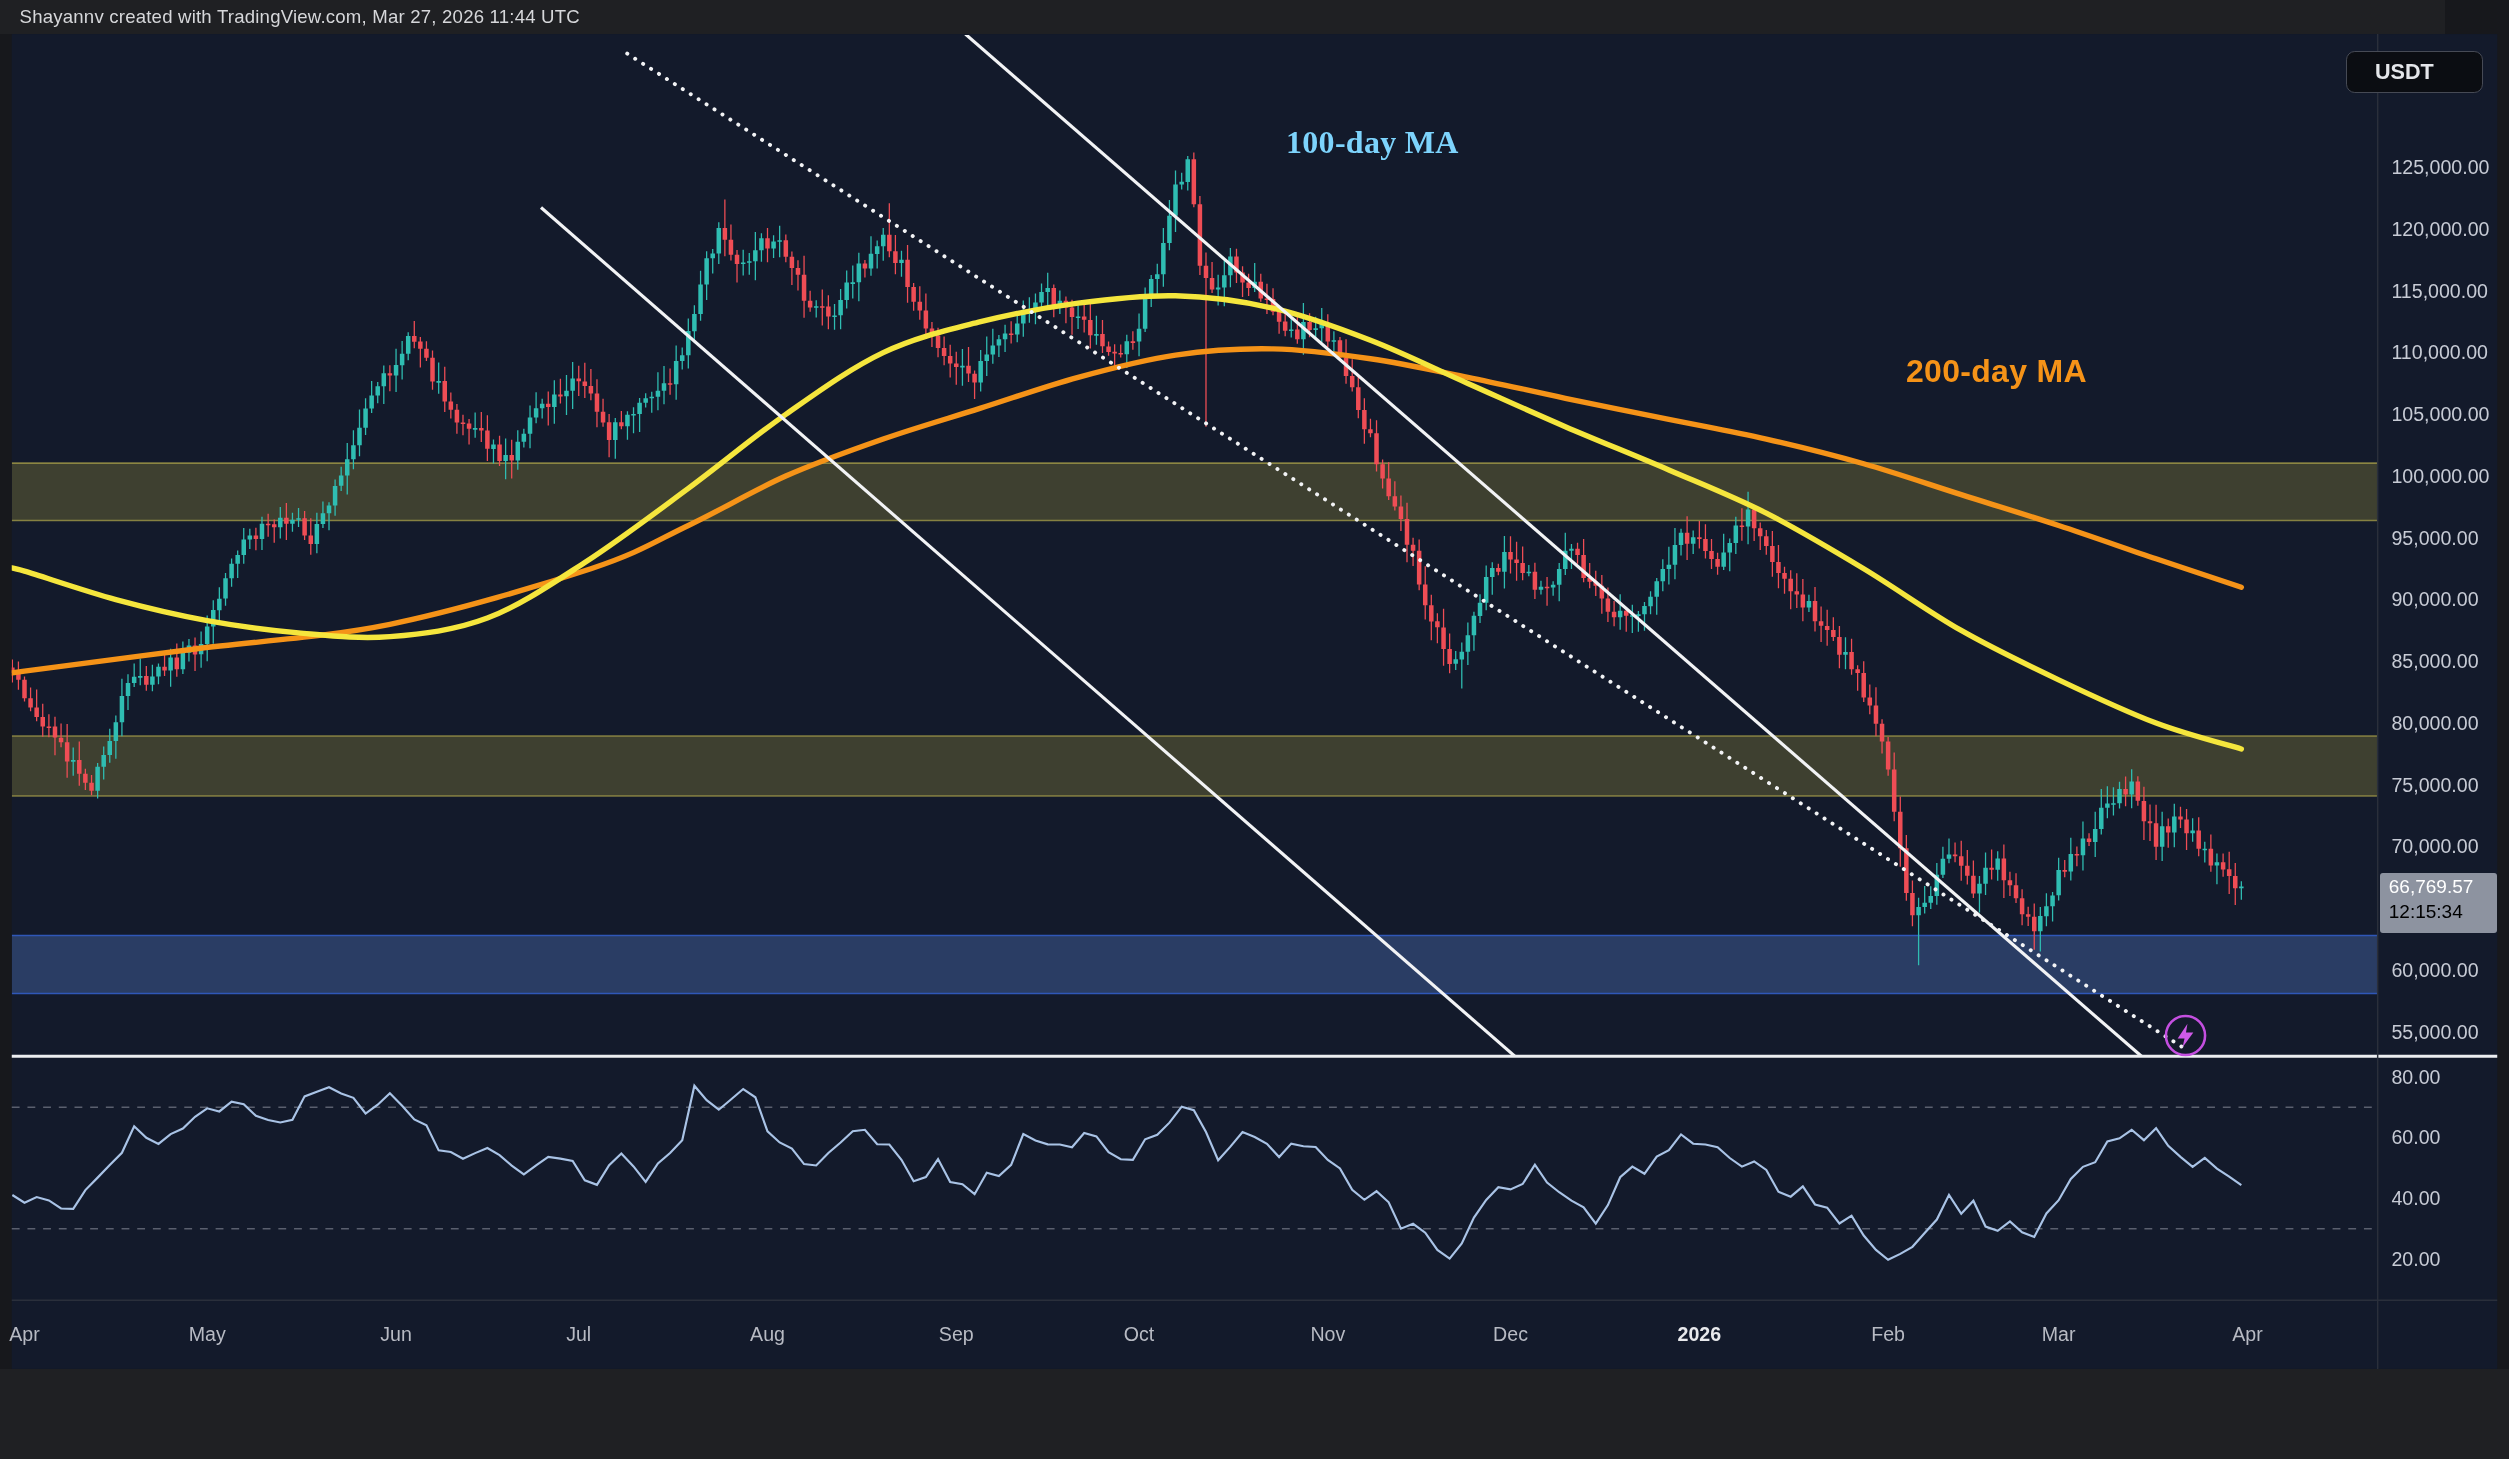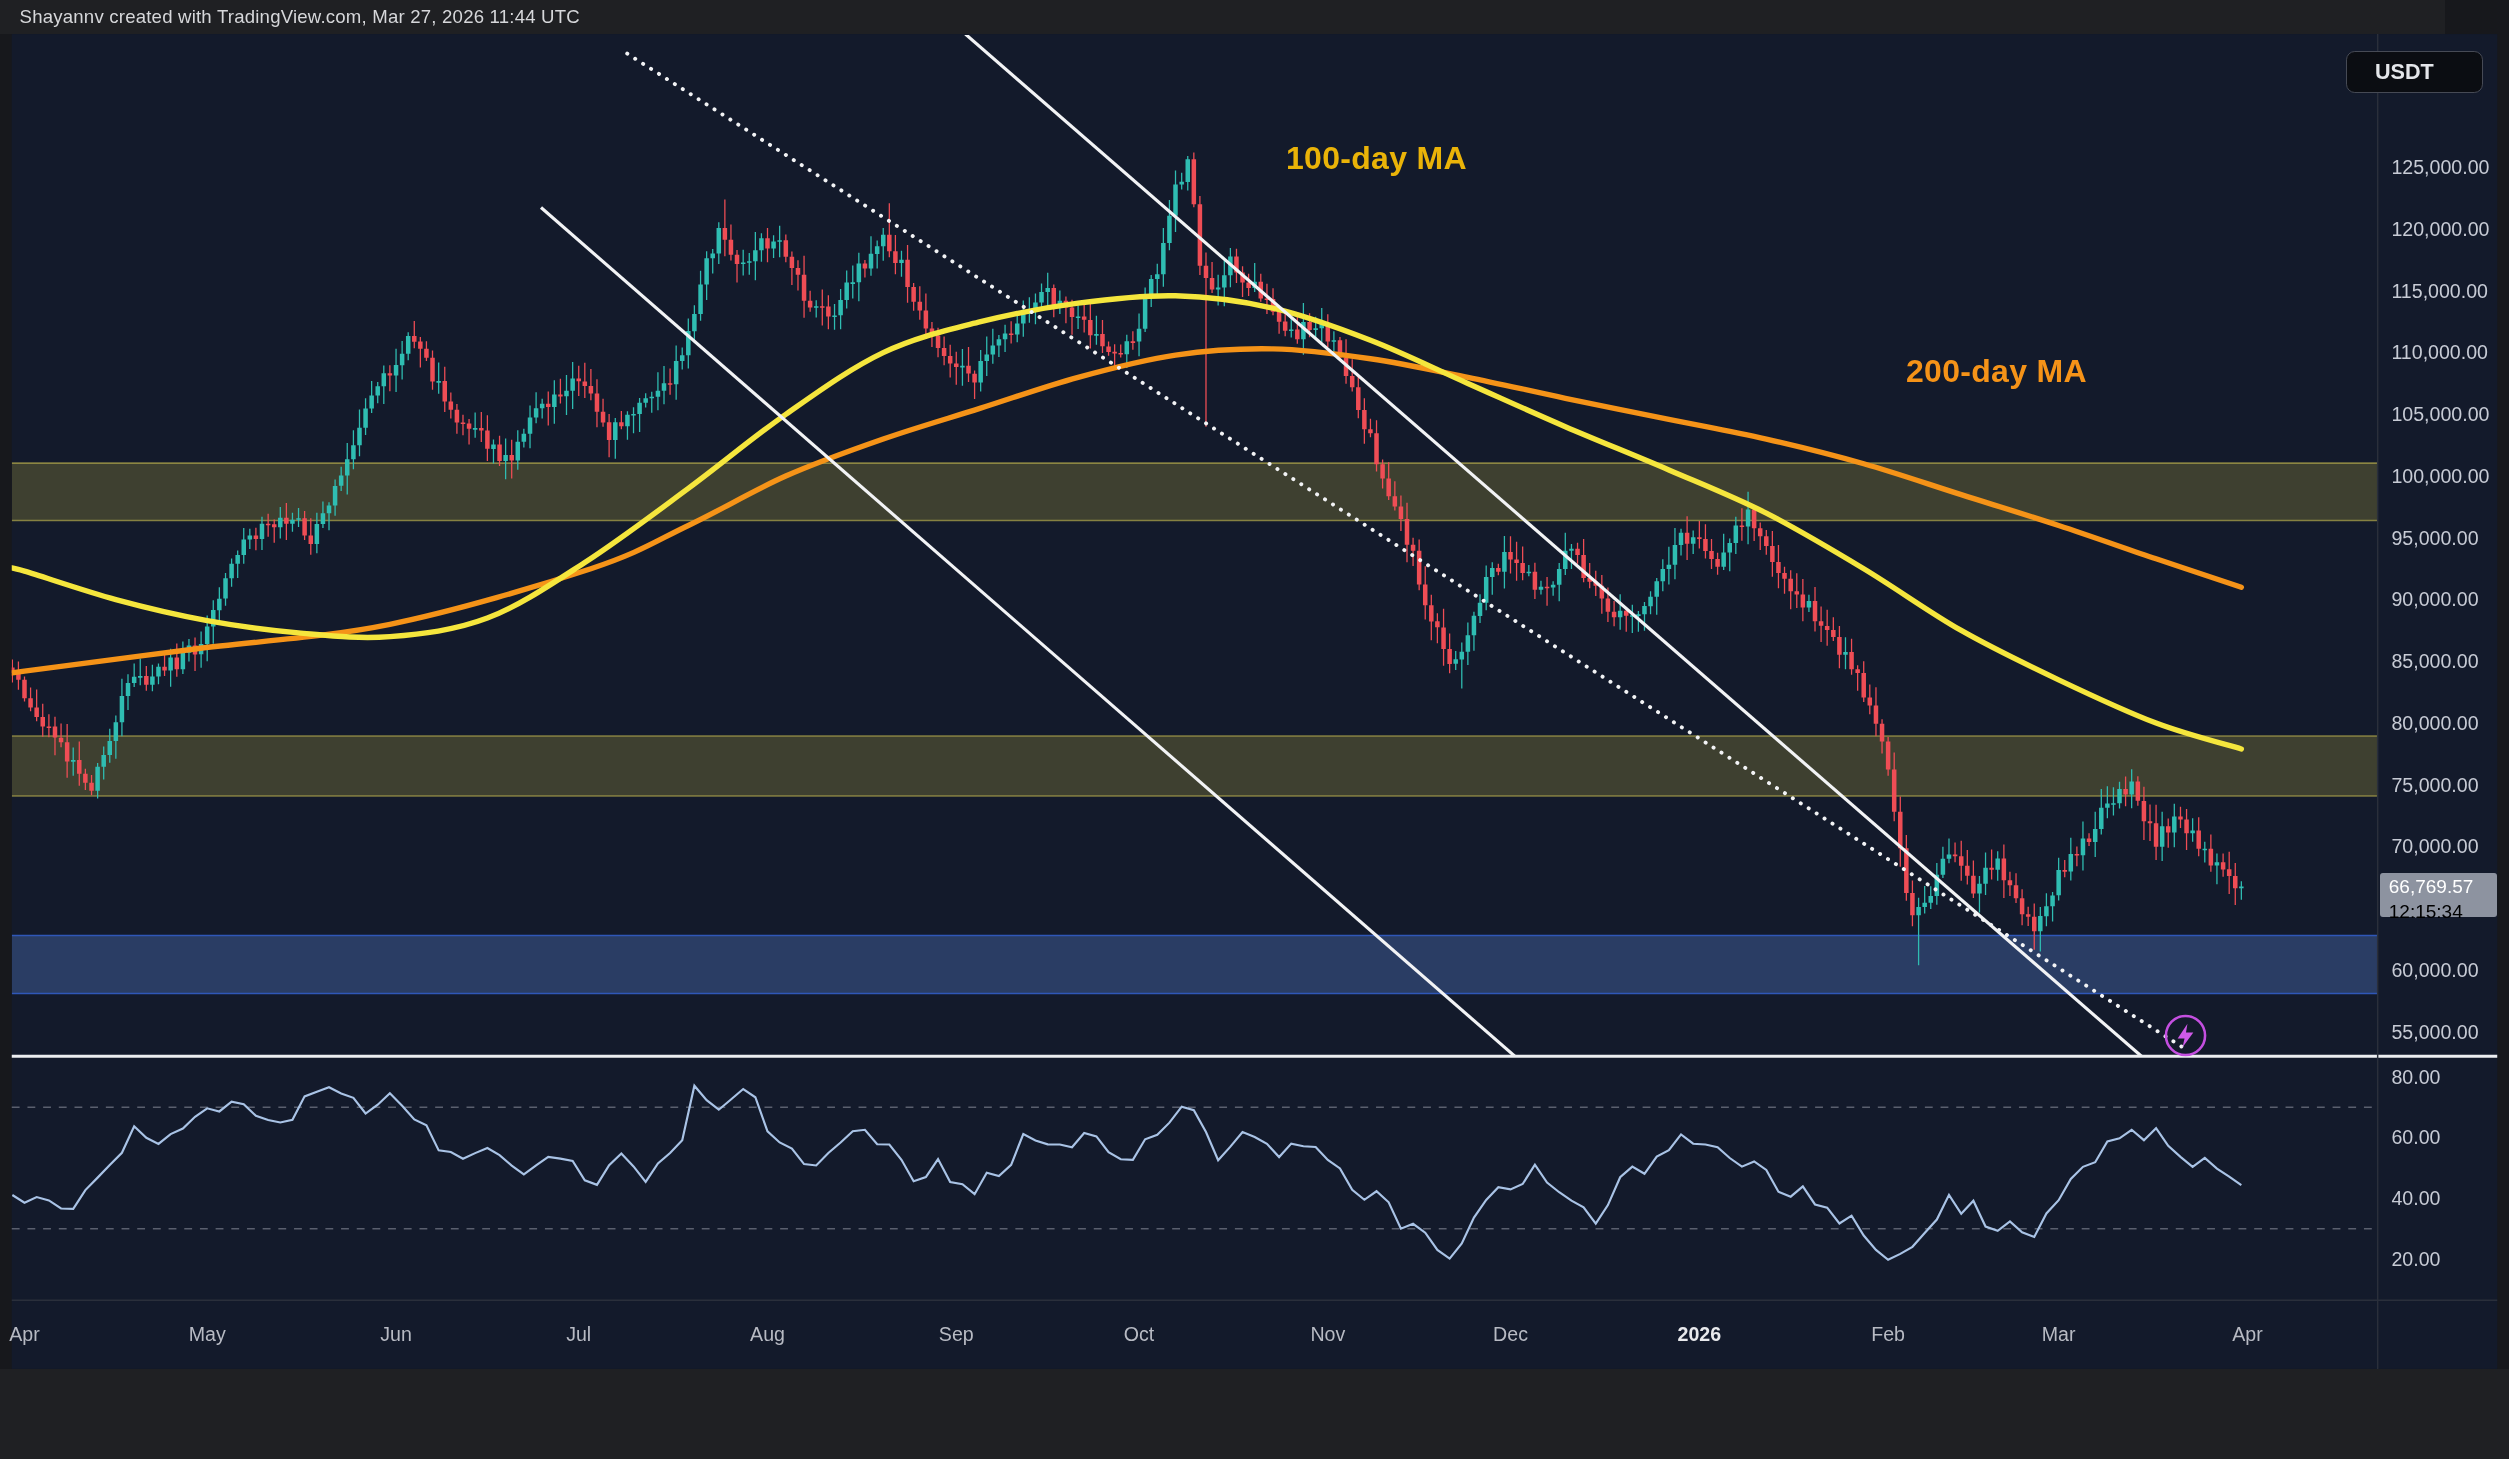--- a/index.html
+++ b/index.html
@@ -6,23 +6,23 @@
     font-family:"Liberation Sans",sans-serif;}
   #stage{position:relative;width:2509px;height:1459px;}
   .hdr{position:absolute;left:0;top:0;width:2445px;height:34px;background:#1f2023;}
   .hdr span{position:absolute;left:19.6px;top:5.9px;font-size:18.6px;color:#d6d7da;letter-spacing:0.2px;}
   .botbar{position:absolute;left:0;top:1369px;width:2509px;height:90px;background:#1f2023;}
   svg#chart{position:absolute;left:0;top:34px;}
   .usdt{position:absolute;left:2346px;top:51px;width:137px;height:42px;background:#0b0d12;
     border:1.5px solid #464a55;border-radius:8.8px;color:#e4e6ea;font-size:21.6px;font-weight:bold;
     display:flex;align-items:center;padding-left:28px;box-sizing:border-box;}
   .ma-label{position:absolute;font-size:32px;font-weight:bold;letter-spacing:0.3px;}
-  #ma100lbl{left:1286px;top:140px;color:#eab308;}
+  #ma100lbl{left:1286px;top:124px;color:#7dd3fc;font-family:Liberation Serif, serif;}
   #ma200lbl{left:1906px;top:353px;color:#f59318;}
-  .pricetag{position:absolute;left:2380px;top:873px;width:117px;height:44px;background:#8d93a0;
+  .pricetag{position:absolute;left:2380px;top:873px;width:117px;height:60px;background:#8d93a0;
     border-radius:2.9px;color:#ffffff;font-size:19px;line-height:24.5px;padding:2px 0 0 8.8px;
     box-sizing:border-box;}
   .pricetag .cd{color:#000000;}
   .bolt{position:absolute;left:2162px;top:1012px;}
 </style>
 </head>
 <body>
 
 <div id="stage">
 

